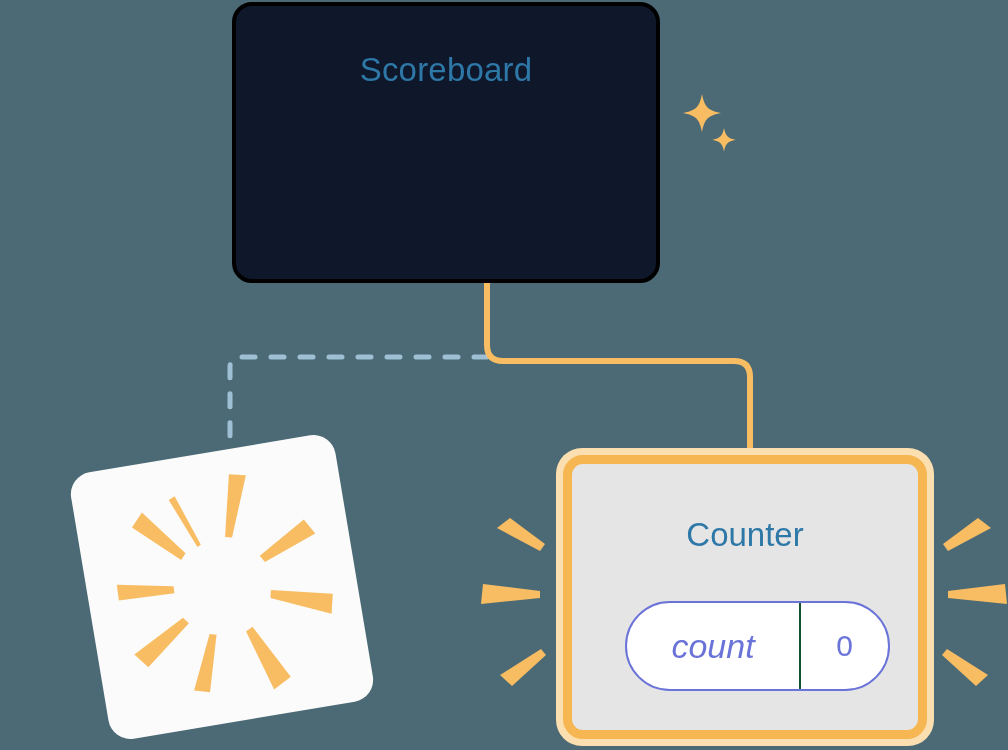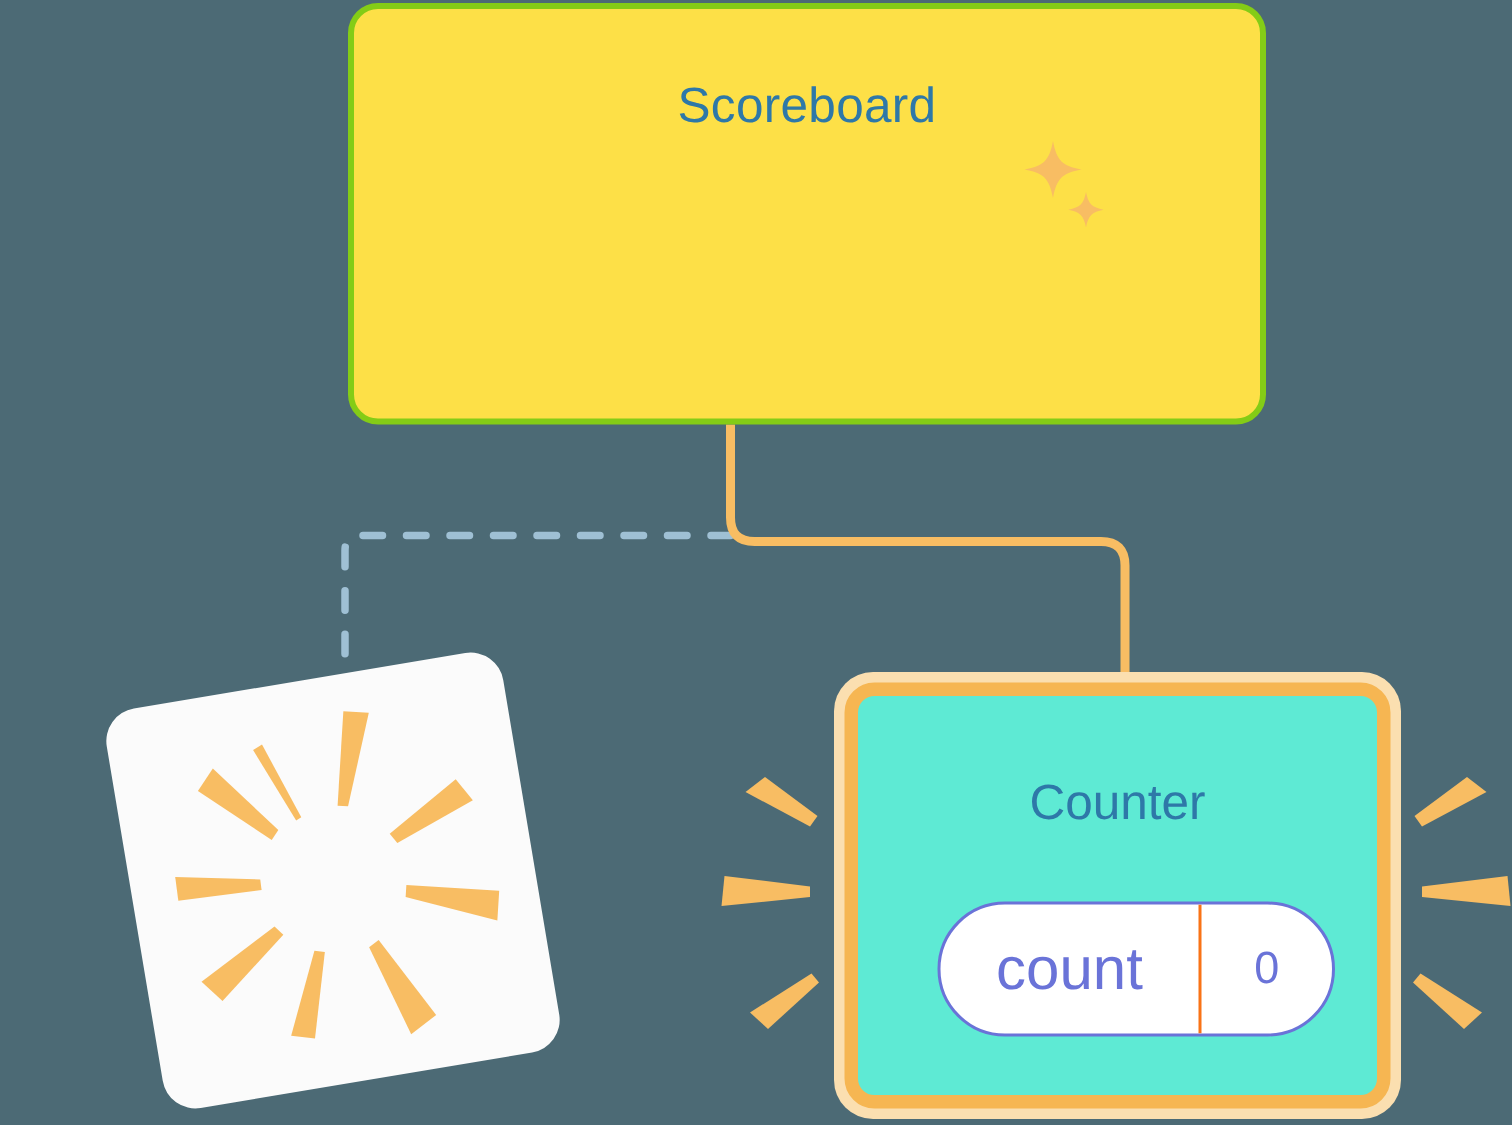--- a/index.html
+++ b/index.html
@@ -25,25 +25,25 @@
     left: 0; top: 0;
     width: 1008px;
     height: 750px;
   }
 
   
   #scoreboard-card {
     position: absolute;
     left: 232px;
     top: 2px;
-    width: 612px;
+    width: 428px;
     height: 281px;
     box-sizing: border-box;
-    background: #fde047;
-    border: 4px solid #84cc16;
+    background: #0f172a;
+    border: 4px solid #000000;
     border-radius: 20px;
     z-index: 6;
   }
   #scoreboard-title {
     text-align: center;
     color: #2e78a8;
     font-size: 33px;
     letter-spacing: 0.2px;
     margin-top: 47px;
     line-height: 1;
@@ -111,21 +111,21 @@
     box-sizing: border-box;
     background: #fbdfb0;
     border-radius: 26px;
     padding: 7px;
     z-index: 6;
   }
   #counter-card-inner {
     width: 100%;
     height: 100%;
     box-sizing: border-box;
-    background: #5eead4;
+    background: #e5e5e5;
     border: 9px solid #f6b652;
     border-radius: 20px;
     position: relative;
   }
   #counter-title {
     text-align: center;
     color: #2e78a8;
     font-size: 33px;
     margin-top: 54px;
     line-height: 1;
@@ -143,22 +143,23 @@
     display: flex;
     align-items: stretch;
     overflow: hidden;
   }
   #counter-pill-key {
     flex: 0 0 172px;
     display: flex;
     align-items: center;
     justify-content: center;
     color: #6a73d8;
-    font-size: 40px;
-    border-right: 2px solid #f97316;
+    font-size: 34px;
+    border-right: 2px solid #14532d;
+    font-style: italic;
   }
   #counter-pill-value {
     flex: 1 1 auto;
     display: flex;
     align-items: center;
     justify-content: center;
     color: #6a73d8;
     font-size: 30px;
   }
 

